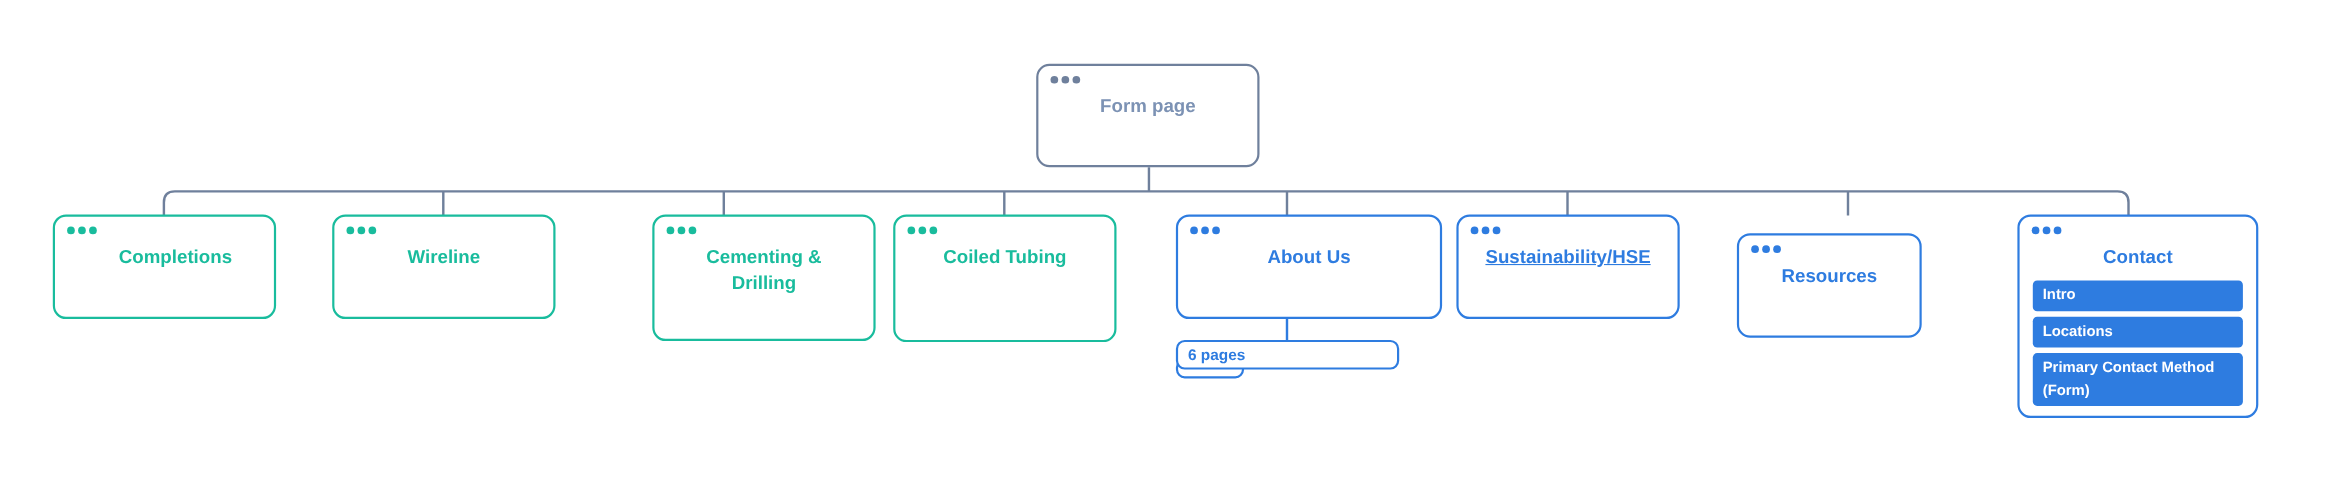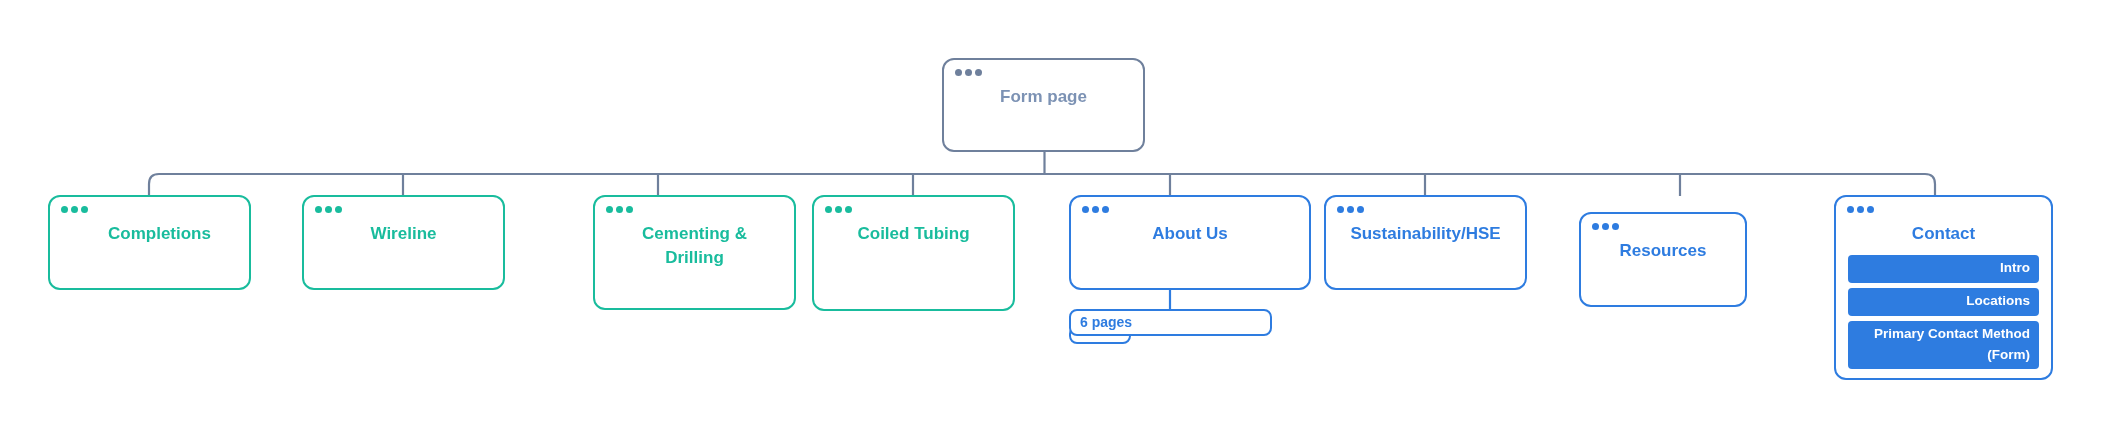--- a/index.html
+++ b/index.html
@@ -57,21 +57,21 @@
     display: flex;
     flex-direction: column;
     gap: 5px;
     padding: 9px 12px 0;
   }
   .chip {
     background: var(--blue, #2e7ce0);
     color: #ffffff;
     font-size: 13.5px;
     font-weight: 700;
-    text-align: right;
+    text-align: left;
     line-height: 1.55;
     padding: 3px 9px 4px;
     border-radius: 4px;
     cursor: pointer;
   }
 
   .badge-wrap {
     position: absolute;
     left: 1069px; top: 309px;
     width: 203px;
@@ -167,21 +167,21 @@
 
   <div class="node blue" style="left:1069px; top:195px; width:242px; height:95px;">
     <span class="dots">
       <i></i>
         <i></i>
         <i></i>
     </span>
     <div class="label">About Us</div>
   </div>
 
-  <div class="node blue" style="left:1324px; top:195px; width:203px; height:95px;">
+  <div class="node blue" style="left:1324px; top:195px; width:203px; height:95px;text-decoration:underline;">
     <span class="dots">
       <i></i>
         <i></i>
         <i></i>
     </span>
     <div class="label">Sustainability/HSE</div>
   </div>
 
   <div class="node blue" style="left:1579px; top:212px; width:168px; height:95px;">
     <span class="dots">

